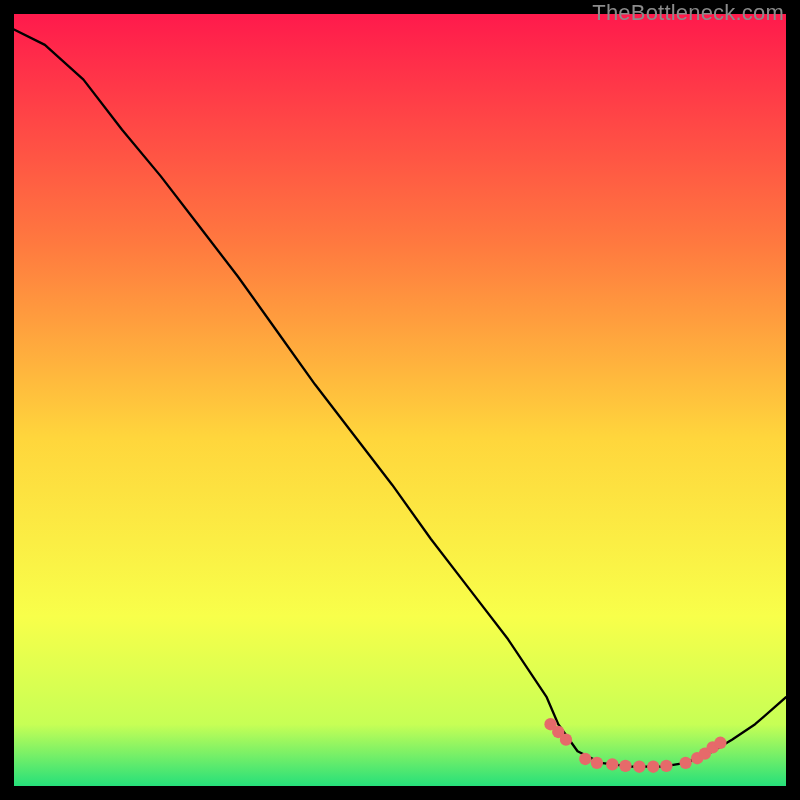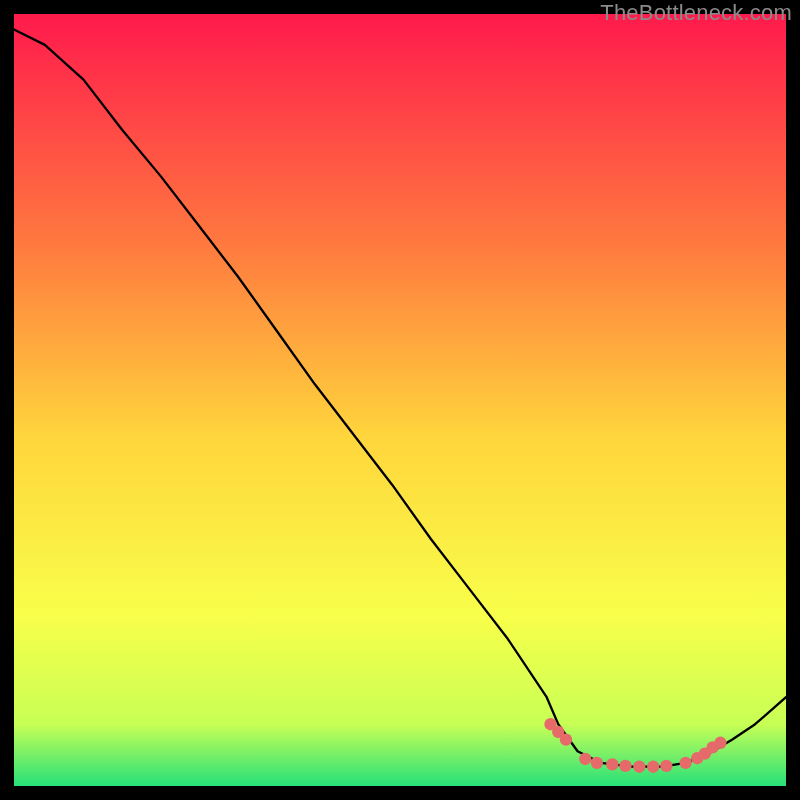--- a/index.html
+++ b/index.html
@@ -23,21 +23,21 @@
     position: absolute;
     left: 14px;
     top: 14px;
     width: 772px;
     height: 772px;
     display: block;
   }
   .watermark {
     position: absolute;
     top: 0px;
-    right: 8px;
+    right: 16px;
     font-family: Arial, Helvetica, sans-serif;
     font-size: 22px;
     color: #8b8b8b;
     letter-spacing: 0.2px;
     user-select: none;
   }
 </style>
 </head>
 <body>
 

